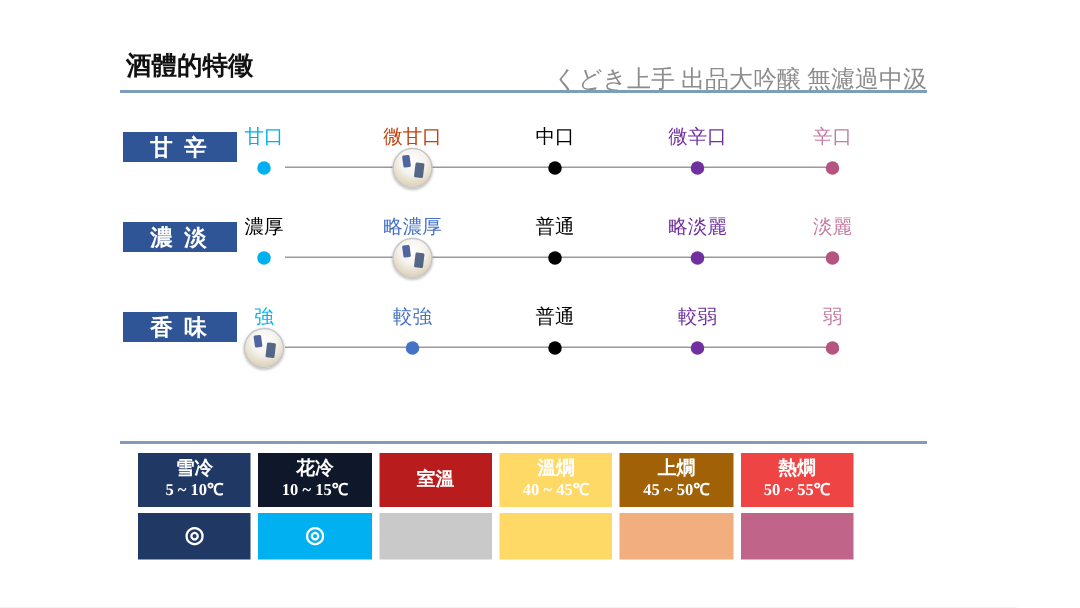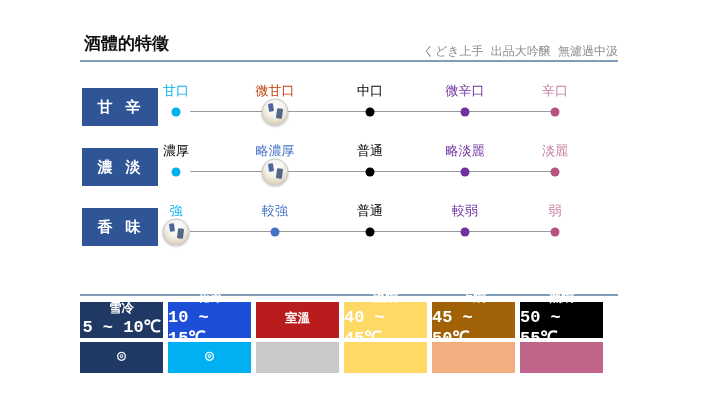--- a/index.html
+++ b/index.html
@@ -1,33 +1,33 @@
 <!DOCTYPE html>
 <html><head>
 <meta charset="utf-8">
 <style>
   * { margin:0; padding:0; box-sizing:border-box; }
   html,body { background:#e9e9e9; }
   .slide {
     position:relative; width:720px; height:405px; background:#ffffff;
-    font-family:Liberation Mono, monospace; overflow:hidden;
+    font-family:Liberation Serif, serif; overflow:hidden;
     margin:0 auto;
     padding-left:15px;
   }
   
   .title1 { position:absolute; left:84px; top:32px; font-size:17px; font-weight:bold; color:#111; }
-  .subtitle { position:absolute; right:102px; top:43px; font-size:12px; color:#8c8c8c; }
+  .subtitle { position:absolute; right:102px; top:43px; font-size:16px; color:#8c8c8c; }
   .rule { position:absolute; left:80px; width:538px; height:2px; background:#7f9db9; }
   .rule.top { top:60px; }
   .rule.mid { top:294px; }
   
   .scale-row { position:absolute; left:0; width:720px; height:50px; }
   .row-0 { top:88px; } .row-1 { top:148px; } .row-2 { top:208px; }
   .row-label-box {
-    position:absolute; left:82px; top:0; width:76px; height:38px; background:#2f5597;
+    position:absolute; left:82px; top:0; width:76px; height:20px; background:#2f5597;
     color:#fff; font-size:15px; font-weight:bold; display:flex; align-items:center;
     justify-content:center; letter-spacing:2px;
   }
   .scale-line { position:absolute; top:23px; left:190px; width:365px; height:1px; background:#9a9a9a; }
   .pt-label {
     position:absolute; top:-6px; transform:translateX(-50%); font-size:13px;
     white-space:nowrap; font-weight:normal;
   }
   .pt-dot {
     position:absolute; top:24px; width:9px; height:9px; border-radius:50%;
@@ -43,31 +43,31 @@
   .marker::before {
     content:""; position:absolute; top:4px; left:6px; width:5px; height:8px;
     background:#27408b; opacity:.8; border-radius:1px; transform:rotate(-8deg);
   }
   .marker::after {
     content:""; position:absolute; top:9px; right:5px; width:6px; height:10px;
     background:#1f3864; opacity:.75; border-radius:1px; transform:rotate(7deg);
   }
   
   .title2 { position:absolute; left:84px; top:266px; font-size:16px; font-weight:bold; color:#111; }
-  .serve-table { position:absolute; left:80px; top:302px; width:523px; }
+  .serve-table { position:absolute; left:92px; top:302px; width:477px; }
   .trow { display:flex; gap:5px; }
   .trow.head .cell { height:36px; }
   .trow.marks { margin-top:4px; }
   .trow.marks .cell { height:31px; }
   .cell {
     flex:1 1 0; color:#fff; display:flex; flex-direction:column; align-items:center;
     justify-content:center; line-height:1.25;
   }
   .cell .cname { font-size:12.5px; font-weight:bold; }
-  .cell .ctemp { font-size:17px; font-weight:bold; }
+  .cell .ctemp { font-size:11px; font-weight:bold; }
   .cell .rating { font-size:15px; font-weight:bold; }
 </style>
 </head>
 <body>
 
 <div class="slide">
 
   <div class="title1">酒體的特徵</div>
   <div class="subtitle">くどき上手 出品大吟醸 無濾過中汲</div>
   <div class="rule top"></div>
@@ -118,36 +118,36 @@
   </div>
 
   <div class="rule mid"></div>
 
   <div class="serve-table">
     <div class="trow head">
       <div class="cell" style="background-color: rgb(31, 56, 100);">
         <span class="cname">雪冷</span>
         <span class="ctemp">5 ~ 10℃</span>
       </div>
-      <div class="cell" style="background-color: #1d4ed8;">
+      <div class="cell" style="background-color: #0f172a;">
         <span class="cname">花冷</span>
         <span class="ctemp">10 ~ 15℃</span>
       </div>
       <div class="cell" style="background-color: #b91c1c;">
         <span class="cname">室溫</span>
       </div>
       <div class="cell" style="background-color: rgb(255, 217, 102);">
         <span class="cname">溫燗</span>
         <span class="ctemp">40 ~ 45℃</span>
       </div>
       <div class="cell" style="background-color: #a16207;">
         <span class="cname">上燗</span>
         <span class="ctemp">45 ~ 50℃</span>
       </div>
-      <div class="cell" style="background-color: #000000;">
+      <div class="cell" style="background-color: #ef4444;">
         <span class="cname">熱燗</span>
         <span class="ctemp">50 ~ 55℃</span>
       </div>
     </div>
     <div class="trow marks">
       <div class="cell" style="background-color: rgb(31, 56, 100);">
         <span class="rating">◎</span>
       </div>
       <div class="cell" style="background-color: rgb(0, 176, 240);">
         <span class="rating">◎</span>

